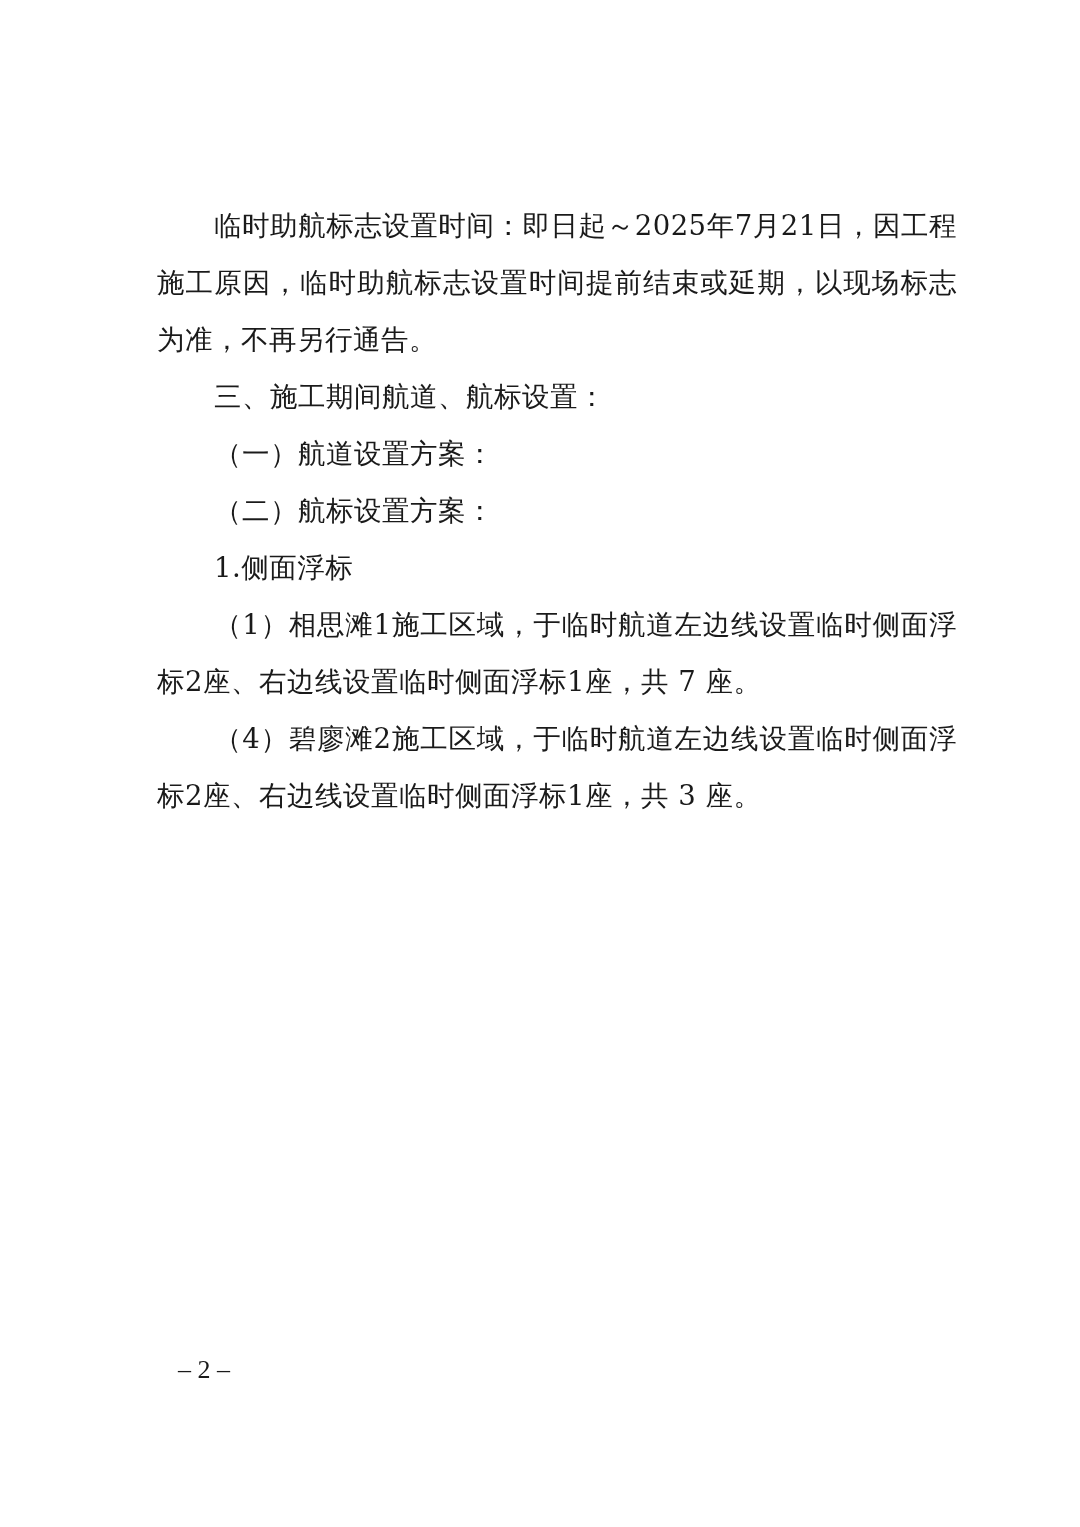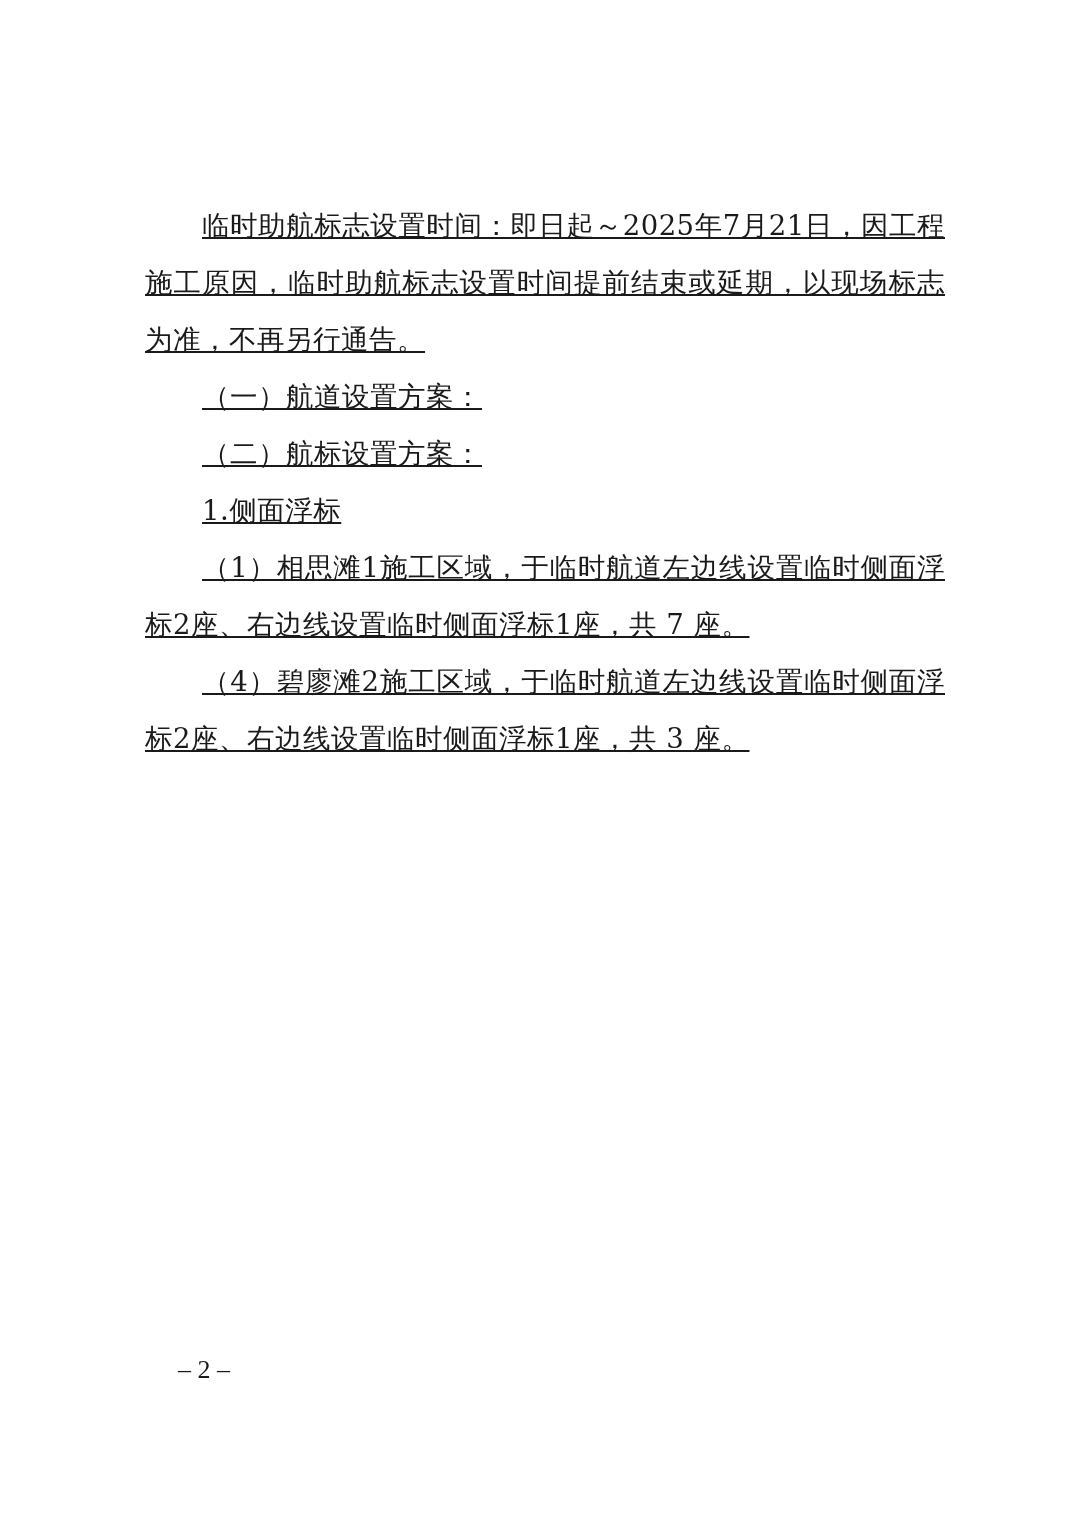--- a/index.html
+++ b/index.html
@@ -10,24 +10,23 @@
   body {
     width: 1080px;
     height: 1527px;
     position: relative;
     overflow: hidden;
     font-family: "DejaVu Serif", "Liberation Serif", serif;
     color: #1a1a1a;
   }
   .page {
     position: absolute;
-    left: 145px;
+    left: 157px;
     top: 197px;
     width: 800px;
-    text-decoration: underline;
   }
   .para {
     font-size: 27.5px;
     line-height: 57px;
     margin: 0;
     text-align: justify;
     text-align-last: left;
     letter-spacing: 0.5px;
     word-break: break-all;
   }
@@ -41,20 +40,21 @@
     font-size: 26px;
     font-family: "Liberation Serif", "DejaVu Serif", serif;
     color: #1a1a1a;
   }
 </style>
 </head>
 <body>
 
 <div class="page">
   <p class="para indent">临时助航标志设置时间：即日起～2025年7月21日，因工程施工原因，临时助航标志设置时间提前结束或延期，以现场标志为准，不再另行通告。</p>
+  <p class="para indent">三、施工期间航道、航标设置：</p>
   <p class="para indent">（一）航道设置方案：</p>
   <p class="para indent">（二）航标设置方案：</p>
   <p class="para indent">1.侧面浮标</p>
   <p class="para indent">（1）相思滩1施工区域，于临时航道左边线设置临时侧面浮标2座、右边线设置临时侧面浮标1座，共 7 座。</p>
   <p class="para indent">（4）碧廖滩2施工区域，于临时航道左边线设置临时侧面浮标2座、右边线设置临时侧面浮标1座，共 3 座。</p>
 </div>
 
 <div class="footer">– 2 –</div>
 
 </body></html>

